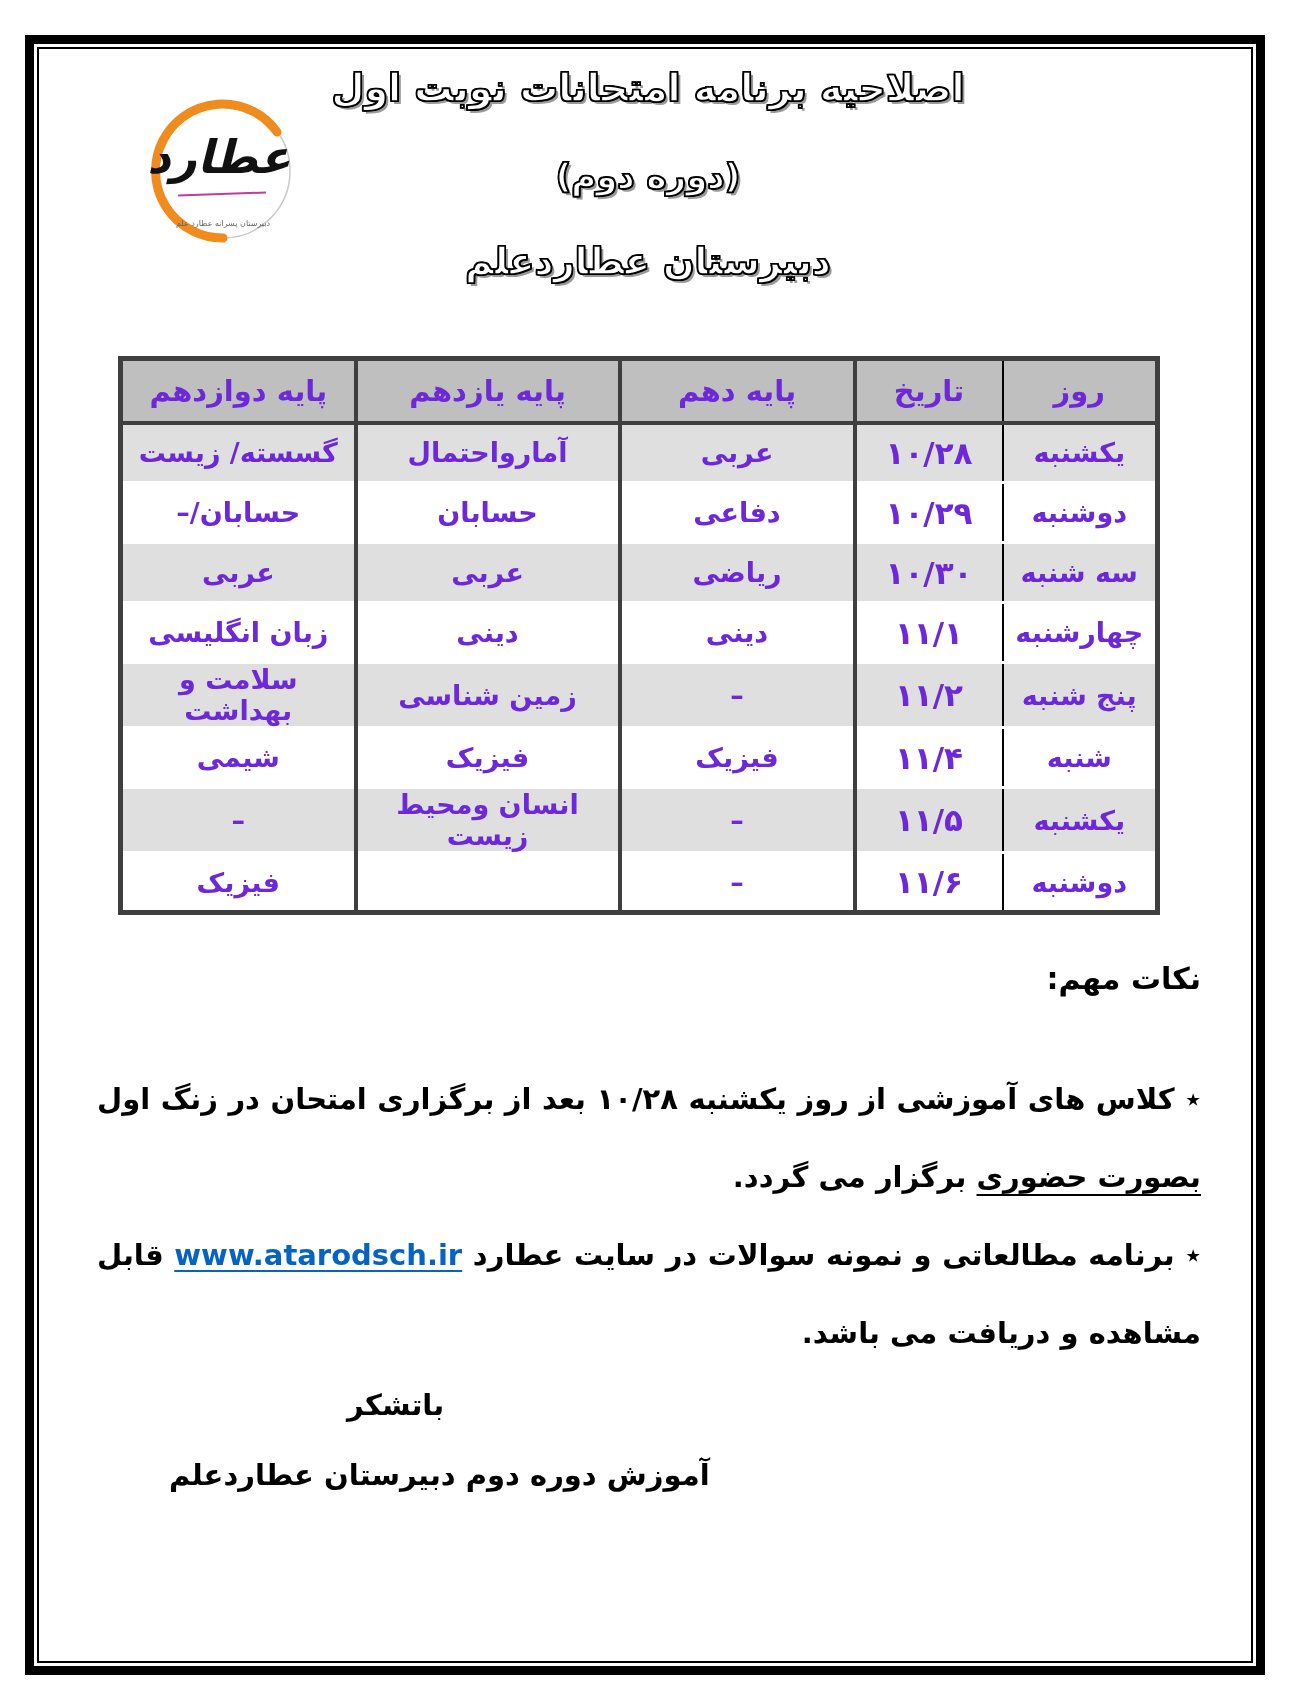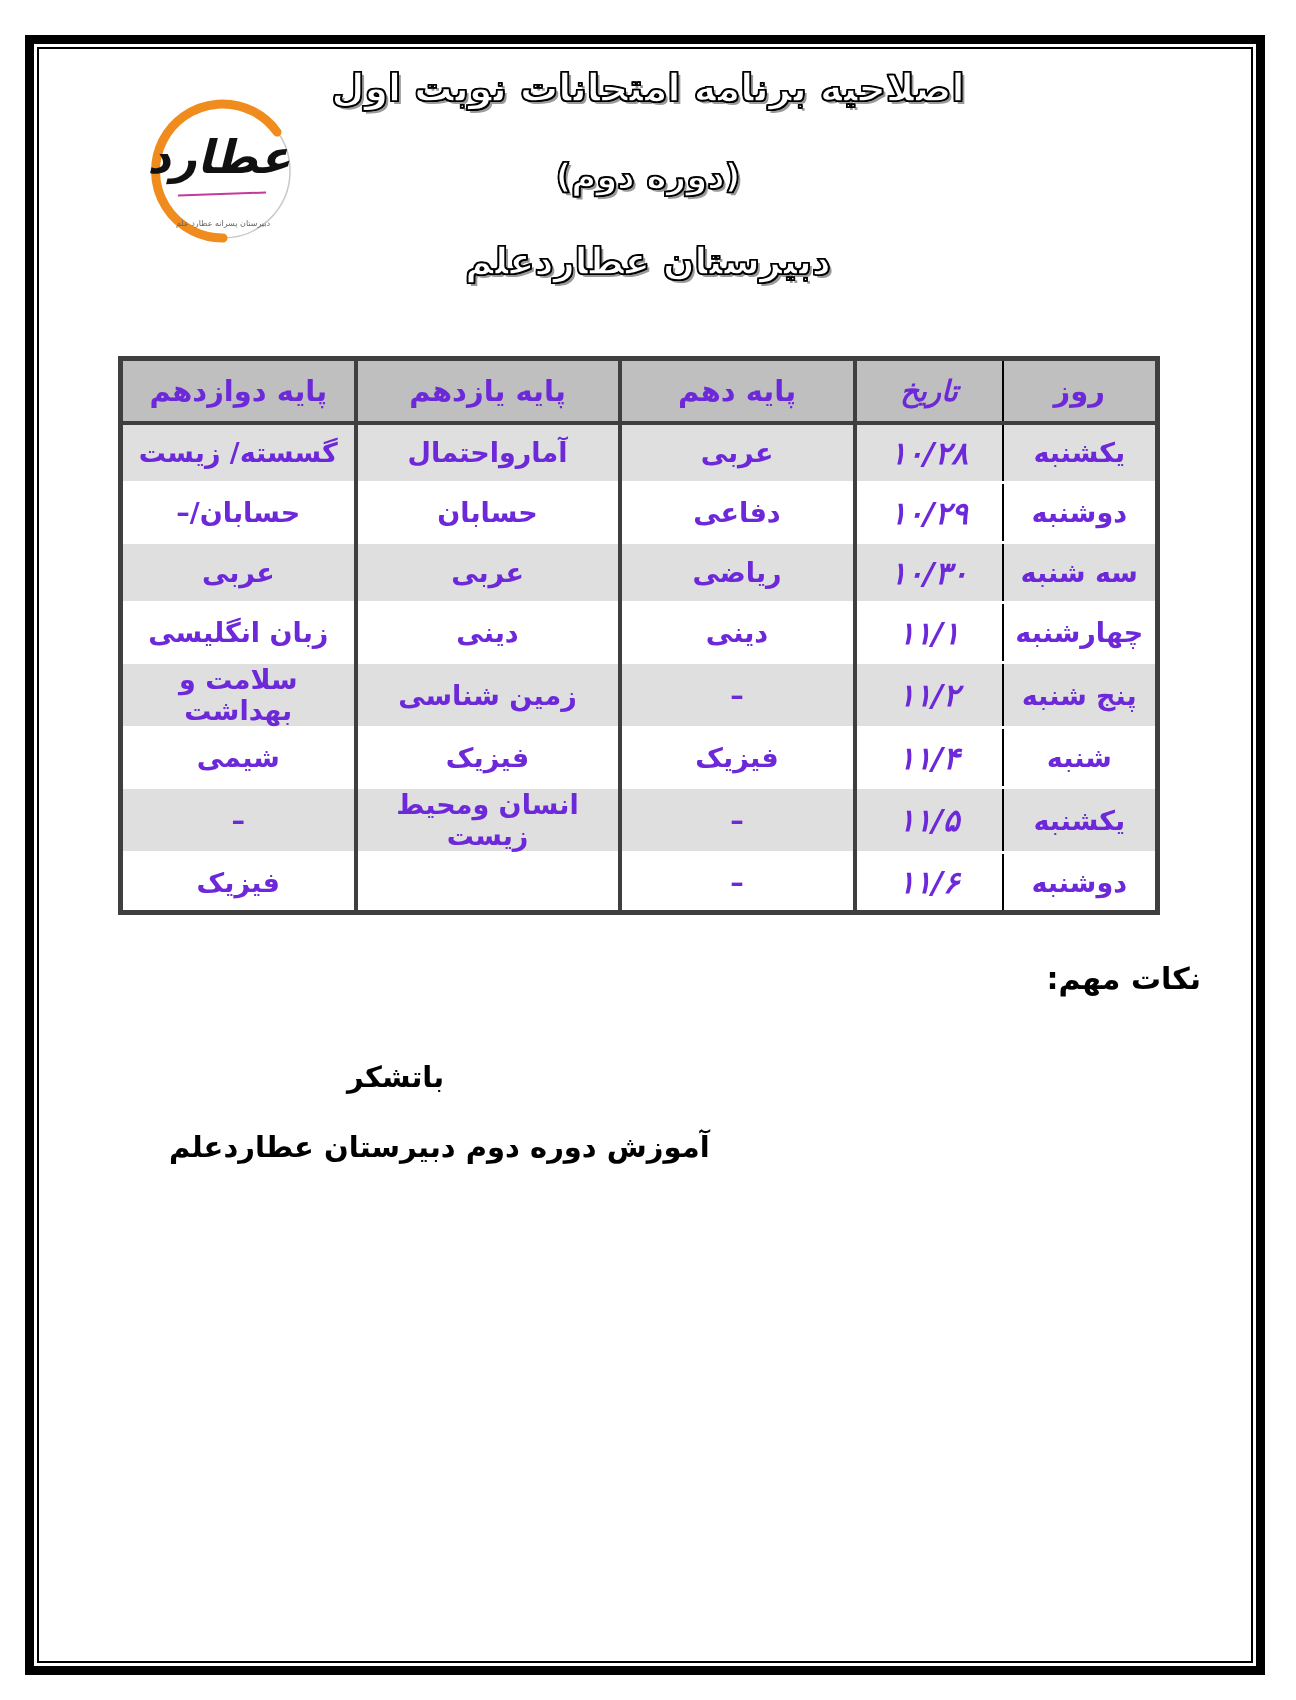--- a/index.html
+++ b/index.html
@@ -76,21 +76,21 @@
   table.schedule td {
     border-left: 4px solid #3f3f3f;
     border-right: 4px solid #3f3f3f;
     border-top: 3px solid #ffffff;
     border-bottom: 3px solid #ffffff;
     background: #ffffff;
     height: 60px; font-size: 27px;
   }
   table.schedule tr.alt td { background: #dfdfdf; }
   table.schedule th.col-day,  table.schedule td.col-day  { border-left: 2px solid #000; }
-  table.schedule th.col-date, table.schedule td.col-date { border-right: 2px solid #000; font-style: italic; }
+  table.schedule th.col-date, table.schedule td.col-date { border-right: 2px solid #000; }
   table.schedule td.col-date { font-size: 31px; }
 
   
   .notes {
     position: absolute; left: 97px; top: 958px; width: 1104px;
     direction: rtl; color: #000;
   }
   .notes-heading {
     font-size: 30px; font-weight: bold;
     text-align: right; line-height: 42px;
@@ -219,19 +219,21 @@
         <td class="col-g11"></td>
         <td class="col-g12">فیزیک</td>
       </tr>
     </tbody>
   </table>
 
   <div class="notes">
     <div class="notes-heading">نکات مهم:</div>
 
 
-
+    <p class="note"><span>٭ کلاس های آموزشی از روز یکشنبه ۱۰/۲۸ بعد از برگزاری امتحان در زنگ اول </span><span class="u">بصورت حضوری</span><span> برگزار می گردد.</span></p>
+
+    <p class="note"><span>٭ برنامه مطالعاتی و نمونه سوالات در سایت عطارد </span><a class="link" dir="ltr" href="#">www.atarodsch.ir</a><span> قابل مشاهده و دریافت می باشد.</span></p>
 
     <div class="thanks">باتشکر</div>
     <div class="dept">آموزش دوره دوم دبیرستان عطاردعلم</div>
   </div>
 
 </div>
 
 </body></html>

